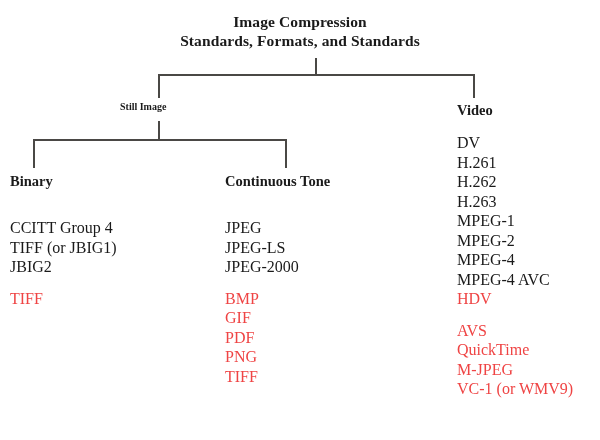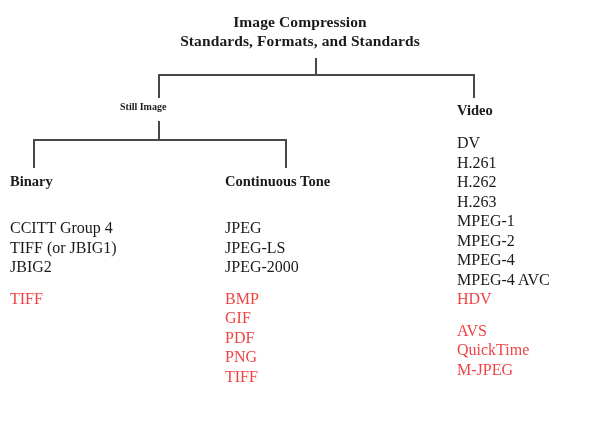--- a/index.html
+++ b/index.html
@@ -108,16 +108,17 @@
       <li>H.262</li>
       <li>H.263</li>
       <li>MPEG-1</li>
       <li>MPEG-2</li>
       <li>MPEG-4</li>
       <li>MPEG-4 AVC</li>
       <li class="dim">HDV</li>
       <li class="dim sp">AVS</li>
       <li class="dim">QuickTime</li>
       <li class="dim">M-JPEG</li>
+      <li class="dim">VC-1 (or WMV9)</li>
     </ul>
   </div>
 
 </div>
 
 </body></html>

